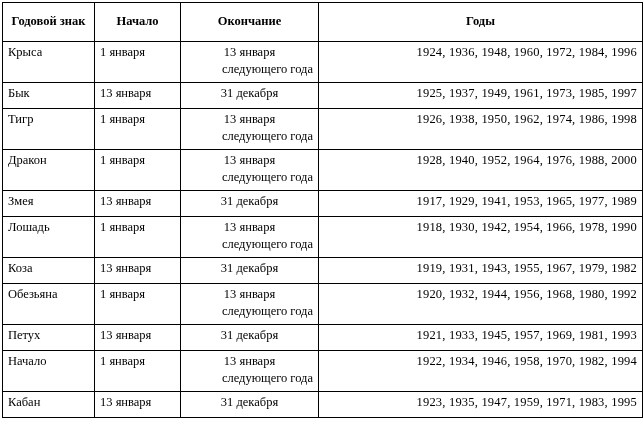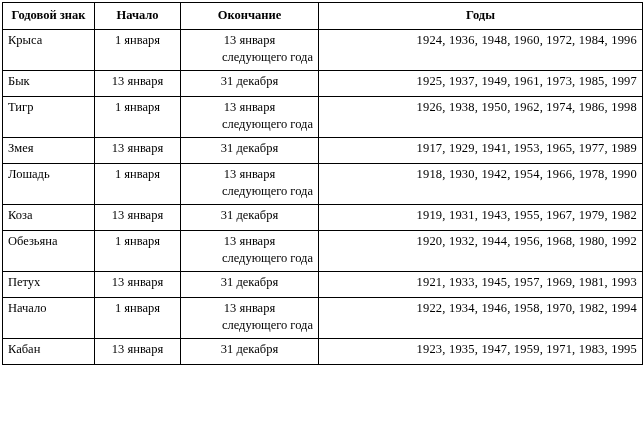--- a/index.html
+++ b/index.html
@@ -32,35 +32,35 @@
     font-size: 12.5px;
     line-height: 1.25;
     vertical-align: top;
     padding: 3px 5px 3px 5px;
   }
   table.zodiac thead th {
     text-align: center;
     vertical-align: middle;
     font-weight: bold;
     height: 22px;
-    padding: 2px 4px;
+    padding: 8px 4px;
   }
   col.c-sign  { width: 92px; }
   col.c-start { width: 86px; }
   col.c-end   { width: 138px; }
   col.c-years { width: 324px; }
 
   td.sign {
     text-align: left;
     vertical-align: top;
     white-space: nowrap;
     margin-left: 32px;
   }
   td.start {
-    text-align: center;
+    text-align: left;
     vertical-align: top;
     white-space: nowrap;
   }
   td.end {
     text-align: center;
     vertical-align: top;
   }
   td.end .l2 {
     display: block;
     text-align: right;
@@ -105,20 +105,26 @@
           <td class="start">13 января</td>
           <td class="end"><span>31 декабря</span></td>
           <td class="years">1925, 1937, 1949, 1961, 1973, 1985, 1997</td>
         </tr>
         <tr class="row-tall">
           <td class="sign">Тигр</td>
           <td class="start">1 января</td>
           <td class="end"><span>13 января</span><span class="l2">следующего года</span></td>
           <td class="years">1926, 1938, 1950, 1962, 1974, 1986, 1998</td>
         </tr>
+        <tr class="row-tall">
+          <td class="sign">Дракон</td>
+          <td class="start">1 января</td>
+          <td class="end"><span>13 января</span><span class="l2">следующего года</span></td>
+          <td class="years">1928, 1940, 1952, 1964, 1976, 1988, 2000</td>
+        </tr>
         <tr class="row-short">
           <td class="sign">Змея</td>
           <td class="start">13 января</td>
           <td class="end"><span>31 декабря</span></td>
           <td class="years">1917, 1929, 1941, 1953, 1965, 1977, 1989</td>
         </tr>
         <tr class="row-tall">
           <td class="sign">Лошадь</td>
           <td class="start">1 января</td>
           <td class="end"><span>13 января</span><span class="l2">следующего года</span></td>

